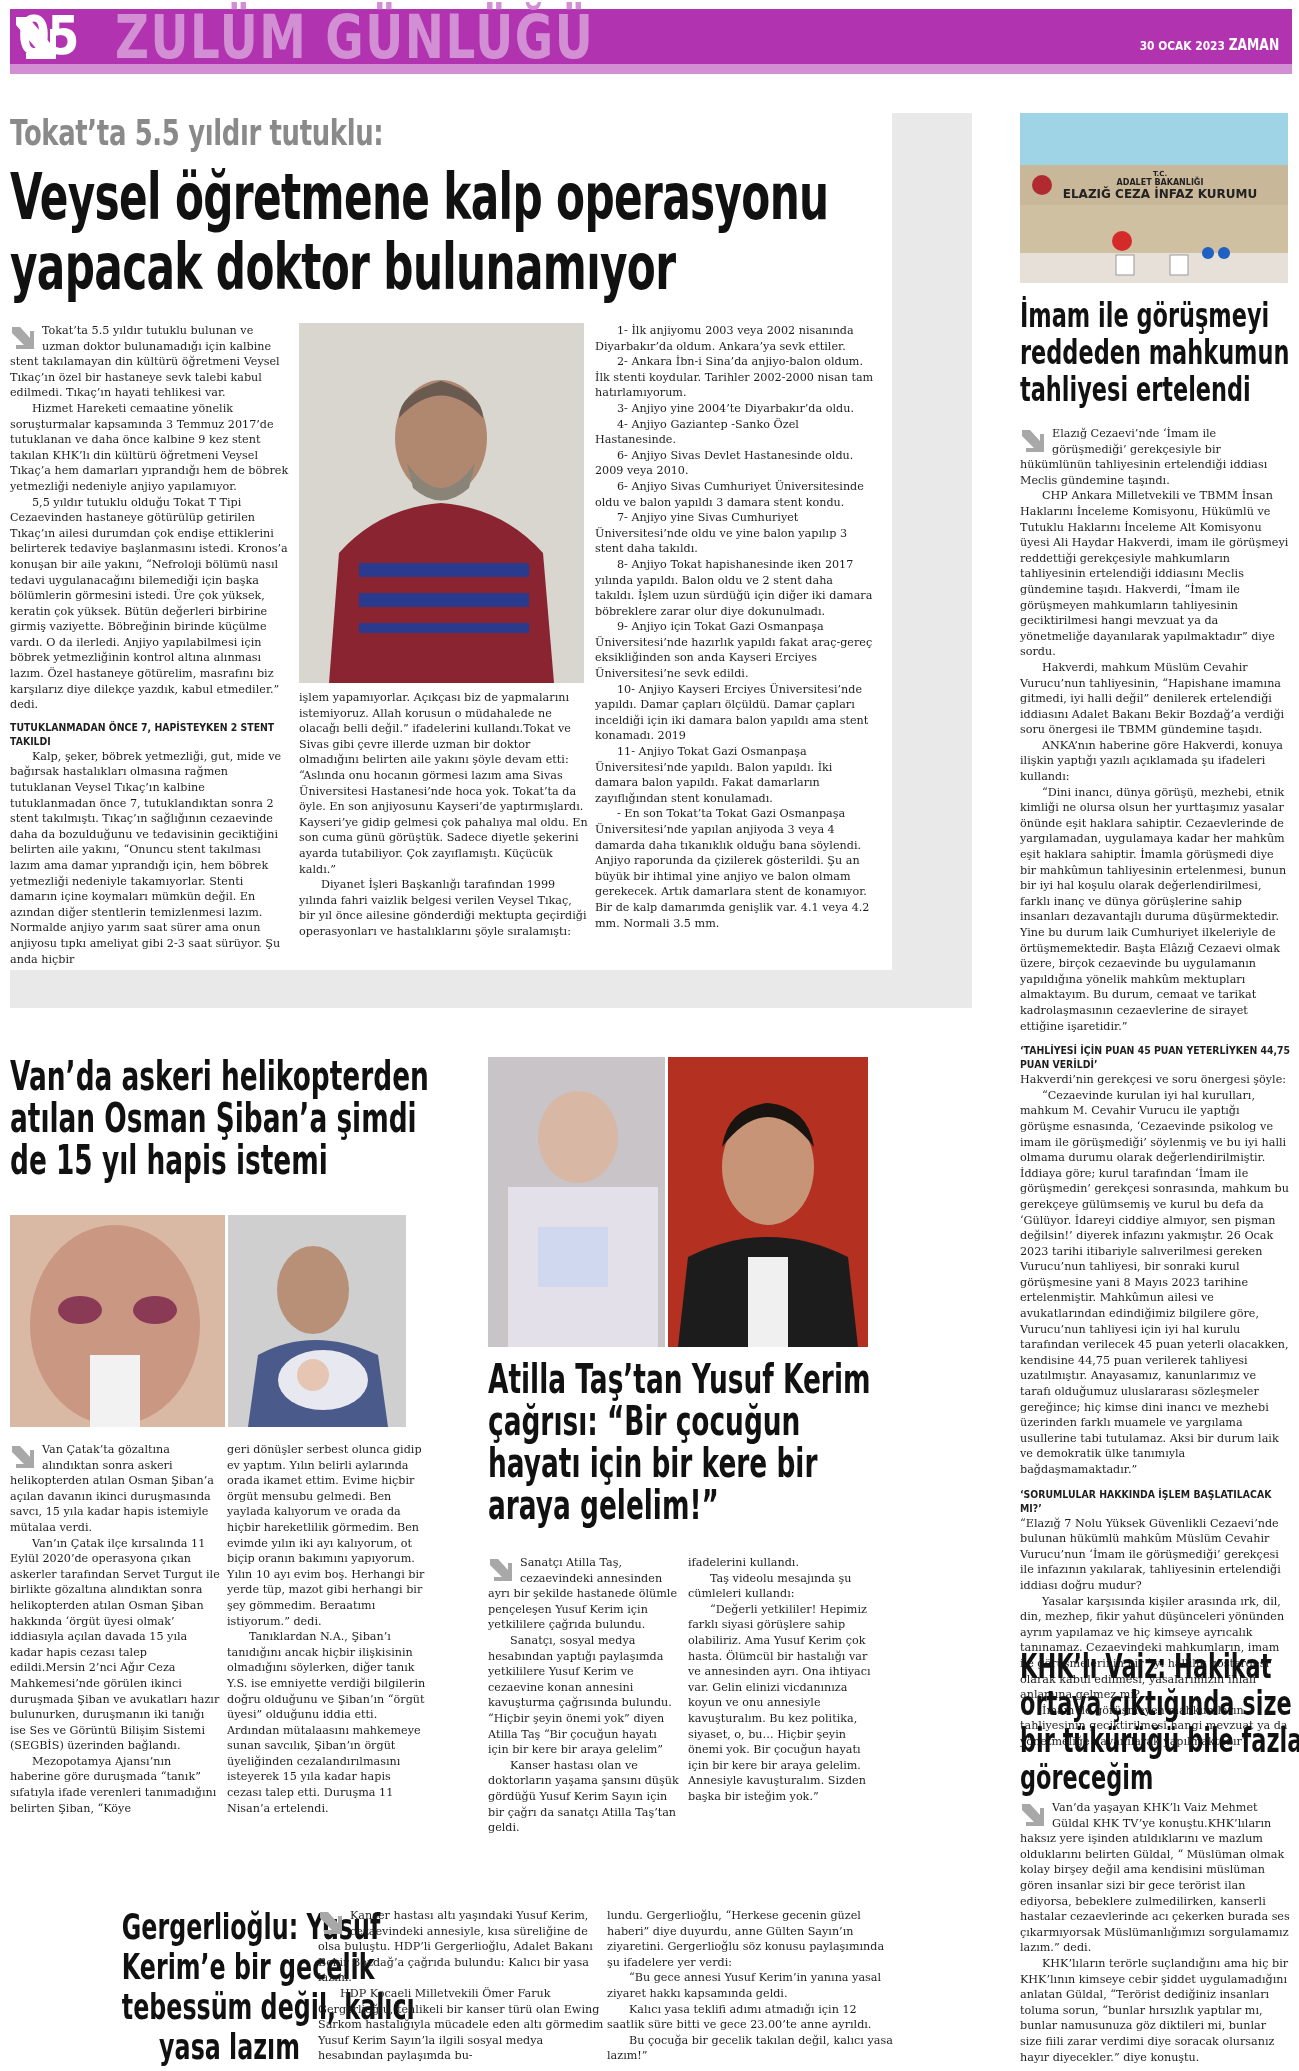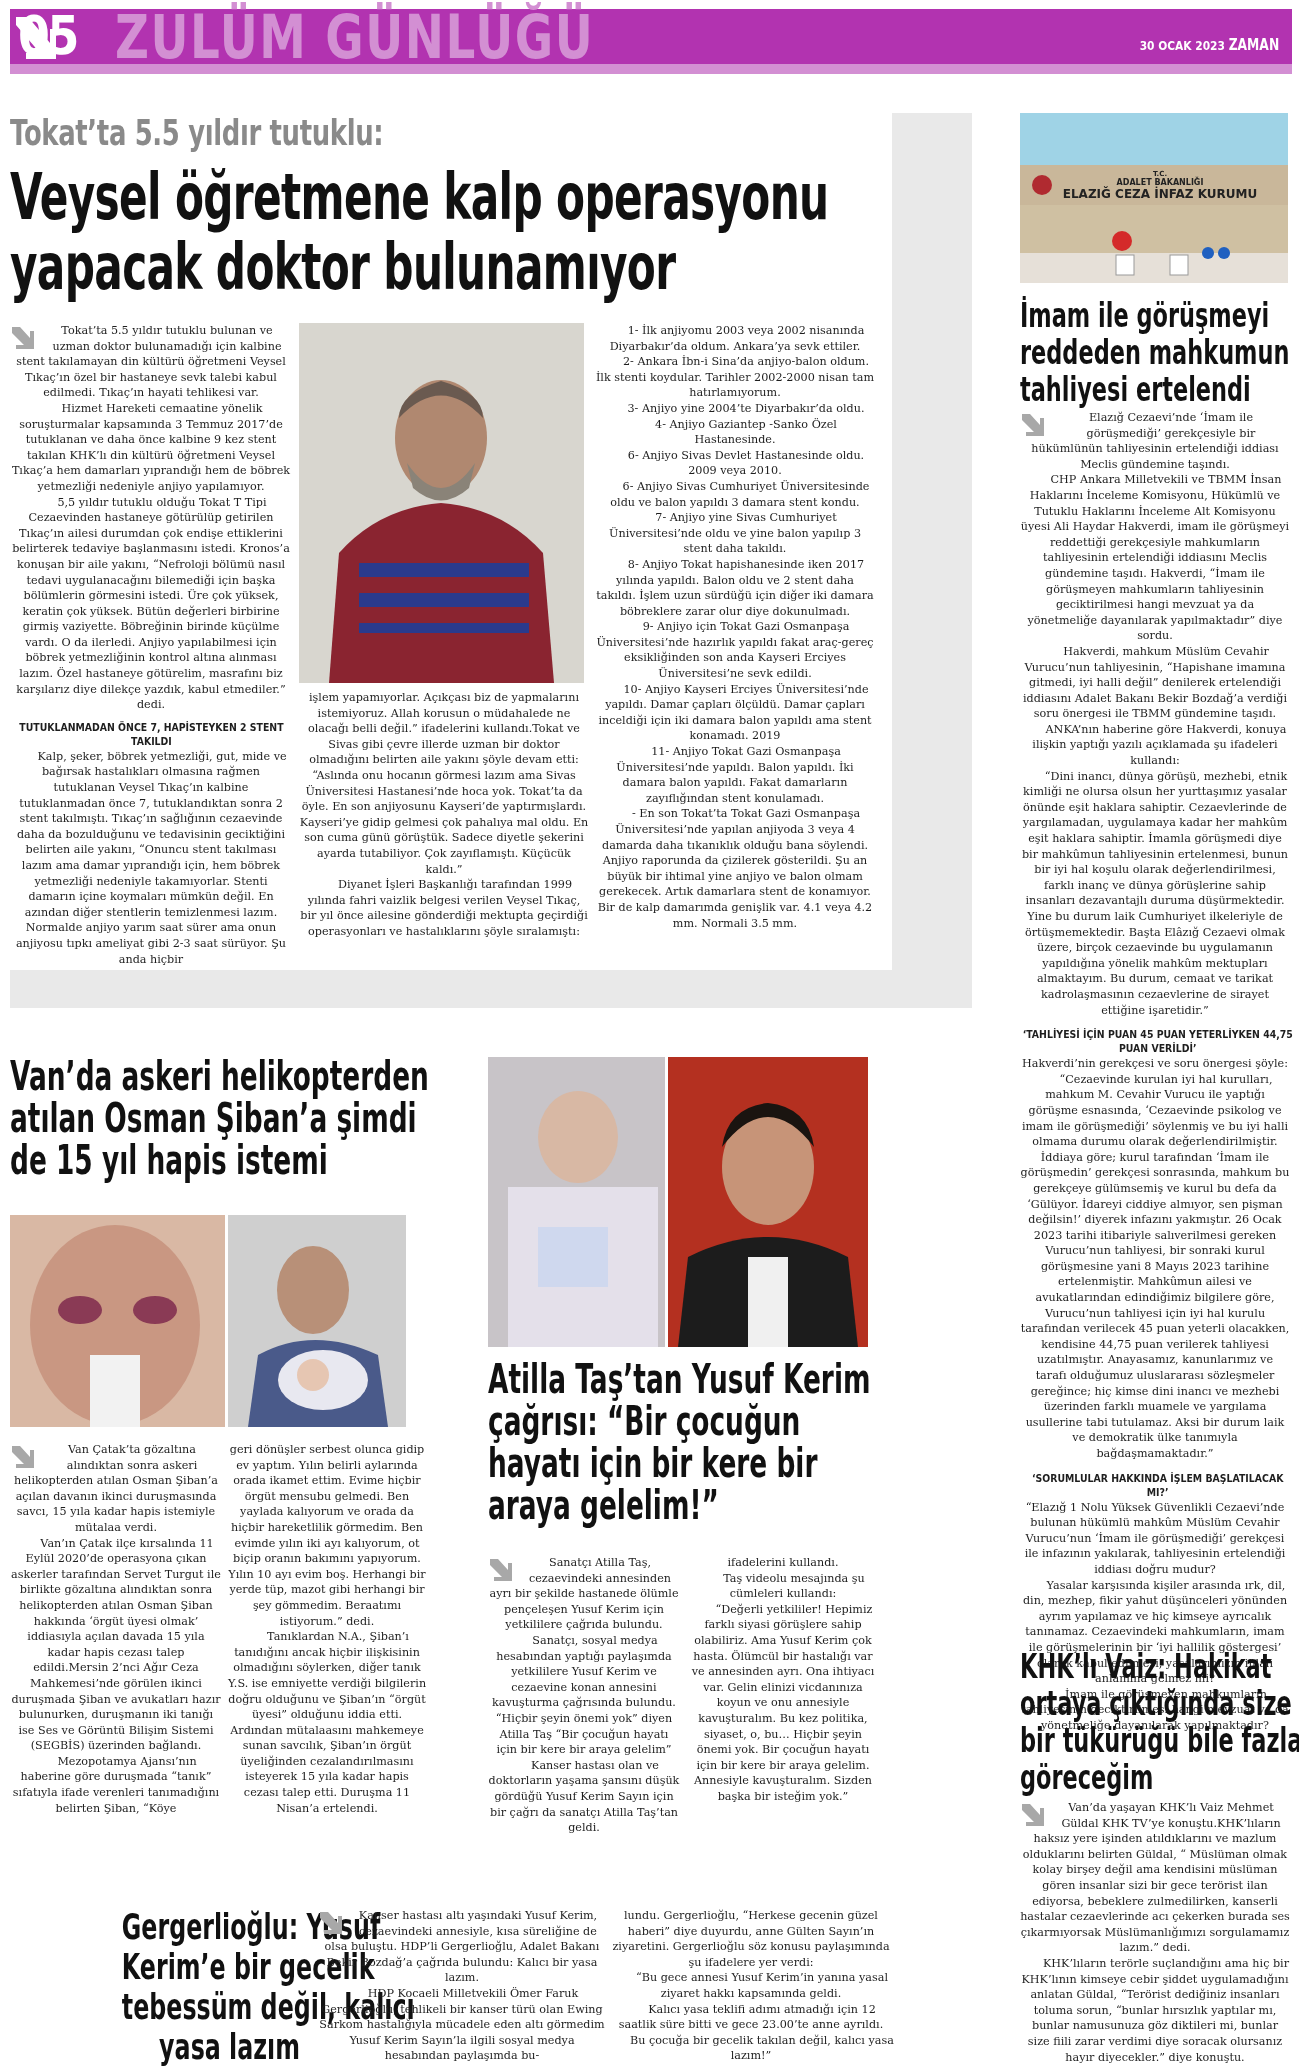--- a/index.html
+++ b/index.html
@@ -10,21 +10,21 @@
 .hdr-strip{left:10px;top:64px;width:1282px;height:10px;background:#d38fd3}
 .hdr-num{left:18px;top:6px;font-family:"DejaVu Sans",sans-serif;font-weight:bold;font-size:54px;color:#fff;letter-spacing:-3px;line-height:60px;transform:scaleX(.85);transform-origin:left}
 .hdr-title{left:115px;top:4px;font-family:"DejaVu Sans",sans-serif;font-weight:bold;font-size:60px;color:#d38fd3;letter-spacing:2px;line-height:66px;transform:scaleX(.78);transform-origin:left}
 .hdr-arrow{left:10px;top:9px;width:50px;height:55px}
 .hdr-date{right:20px;top:36px;font-family:"DejaVu Sans",sans-serif;font-size:13px;color:#fff;font-weight:bold;transform:scaleX(.82);transform-origin:right}
 .gray-panel{left:10px;top:113px;width:962px;height:895px;background:#e9e9e9}
 .white-box{left:10px;top:113px;width:882px;height:857px;background:#fff}
 .cond{font-family:"DejaVu Sans",sans-serif;font-weight:bold;transform-origin:left top}
 .kicker{left:10px;top:112px;font-size:36px;color:#8a8a8a;transform:scaleX(.72);white-space:nowrap;letter-spacing:-.5px}
 .head1{left:10px;top:162px;font-size:64px;line-height:70px;color:#111;transform:scaleX(.66);white-space:nowrap;letter-spacing:-1px}
-.body{font-size:11.2px;line-height:15.6px;color:#1e1e1e;text-align:center}
+.body{font-size:11.2px;line-height:15.6px;color:#1e1e1e;text-align:left}
 .body p{text-indent:22px}
 .body p.noind{text-indent:0}
 .sub{font-family:"DejaVu Sans",sans-serif;font-weight:bold;font-size:11px;line-height:14px;transform:scaleX(.85);transform-origin:left;width:118%;margin-top:8px}
 .arrow{float:left;width:26px;height:26px;margin:2px 6px 0 0;position:relative}
 .photo{background:#5eead4;overflow:hidden}
 .h2{font-size:40px;line-height:42px;color:#111;transform:scaleX(.66);white-space:nowrap}
 .hr{font-size:34px;line-height:37px;color:#111;transform:scaleX(.66);white-space:nowrap}
 </style>
 </head>
 <body>
@@ -105,34 +105,34 @@
     <rect x="150" y="142" width="18" height="20" fill="#fff" stroke="#999"></rect>
     <circle cx="188" cy="140" r="6" fill="#2060c0"></circle>
     <circle cx="204" cy="140" r="6" fill="#2060c0"></circle>
   </svg>
 </div>
 <div class="abs cond hr" style="left:1020px;top:297px">
   <div>İmam ile görüşmeyi</div>
     <div>reddeden mahkumun</div>
     <div>tahliyesi ertelendi</div>
 </div>
-<div class="abs body" style="left:1020px;top:410px;width:270px">
+<div class="abs body" style="left:1020px;top:426px;width:270px">
   <span class="arrow"><svg width="26" height="26" viewBox="0 0 26 26">
         <polygon points="2,2 10,2 20,13 20,6 24,6 24,24 6,24 6,20 14,20 2,8" fill="#a8a8a8"></polygon>
       </svg></span>
   <p class="noind">Elazığ Cezaevi’nde ‘İmam ile görüşmediği’ gerekçesiyle bir hükümlünün tahliyesinin ertelendiği iddiası Meclis gündemine taşındı.</p>
   <p>CHP Ankara Milletvekili ve TBMM İnsan Haklarını İnceleme Komisyonu, Hükümlü ve Tutuklu Haklarını İnceleme Alt Komisyonu üyesi Ali Haydar Hakverdi, imam ile görüşmeyi reddettiği gerekçesiyle mahkumların tahliyesinin ertelendiği iddiasını Meclis gündemine taşıdı. Hakverdi, “İmam ile görüşmeyen mahkumların tahliyesinin geciktirilmesi hangi mevzuat ya da yönetmeliğe dayanılarak yapılmaktadır” diye sordu.</p>
   <p>Hakverdi, mahkum Müslüm Cevahir Vurucu’nun tahliyesinin, “Hapishane imamına gitmedi, iyi halli değil” denilerek ertelendiği iddiasını Adalet Bakanı Bekir Bozdağ’a verdiği soru önergesi ile TBMM gündemine taşıdı.</p>
   <p>ANKA’nın haberine göre Hakverdi, konuya ilişkin yaptığı yazılı açıklamada şu ifadeleri kullandı:</p>
   <p>“Dini inancı, dünya görüşü, mezhebi, etnik kimliği ne olursa olsun her yurttaşımız yasalar önünde eşit haklara sahiptir. Cezaevlerinde de yargılamadan, uygulamaya kadar her mahkûm eşit haklara sahiptir. İmamla görüşmedi diye bir mahkûmun tahliyesinin ertelenmesi, bunun bir iyi hal koşulu olarak değerlendirilmesi, farklı inanç ve dünya görüşlerine sahip insanları dezavantajlı duruma düşürmektedir. Yine bu durum laik Cumhuriyet ilkeleriyle de örtüşmemektedir. Başta Elâzığ Cezaevi olmak üzere, birçok cezaevinde bu uygulamanın yapıldığına yönelik mahkûm mektupları almaktayım. Bu durum, cemaat ve tarikat kadrolaşmasının cezaevlerine de sirayet ettiğine işaretidir.”</p>
   <div class="sub" style="width:120%;margin-top:10px">‘TAHLİYESİ İÇİN PUAN 45 PUAN YETERLİYKEN 44,75 PUAN VERİLDİ’</div>
   <p class="noind">Hakverdi’nin gerekçesi ve soru önergesi şöyle:</p>
   <p>“Cezaevinde kurulan iyi hal kurulları, mahkum M. Cevahir Vurucu ile yaptığı görüşme esnasında, ‘Cezaevinde psikolog ve imam ile görüşmediği’ söylenmiş ve bu iyi halli olmama durumu olarak değerlendirilmiştir. İddiaya göre; kurul tarafından ‘İmam ile görüşmedin’ gerekçesi sonrasında, mahkum bu gerekçeye gülümsemiş ve kurul bu defa da ‘Gülüyor. İdareyi ciddiye almıyor, sen pişman değilsin!’ diyerek infazını yakmıştır. 26 Ocak 2023 tarihi itibariyle salıverilmesi gereken Vurucu’nun tahliyesi, bir sonraki kurul görüşmesine yani 8 Mayıs 2023 tarihine ertelenmiştir. Mahkûmun ailesi ve avukatlarından edindiğimiz bilgilere göre, Vurucu’nun tahliyesi için iyi hal kurulu tarafından verilecek 45 puan yeterli olacakken, kendisine 44,75 puan verilerek tahliyesi uzatılmıştır. Anayasamız, kanunlarımız ve tarafı olduğumuz uluslararası sözleşmeler gereğince; hiç kimse dini inancı ve mezhebi üzerinden farklı muamele ve yargılama usullerine tabi tutulamaz. Aksi bir durum laik ve demokratik ülke tanımıyla bağdaşmamaktadır.”</p>
   <div class="sub" style="width:120%;margin-top:10px">‘SORUMLULAR HAKKINDA İŞLEM BAŞLATILACAK MI?’</div>
-  <p class="noind">“Elazığ 1 Nolu Yüksek Güvenlikli Cezaevi’nde bulunan hükümlü mahkûm Müslüm Cevahir Vurucu’nun ‘İmam ile görüşmediği’ gerekçesi ile infazının yakılarak, tahliyesinin ertelendiği iddiası doğru mudur?</p>
+  <p class="noind">“Elazığ 7 Nolu Yüksek Güvenlikli Cezaevi’nde bulunan hükümlü mahkûm Müslüm Cevahir Vurucu’nun ‘İmam ile görüşmediği’ gerekçesi ile infazının yakılarak, tahliyesinin ertelendiği iddiası doğru mudur?</p>
   <p>Yasalar karşısında kişiler arasında ırk, dil, din, mezhep, fikir yahut düşünceleri yönünden ayrım yapılamaz ve hiç kimseye ayrıcalık tanınamaz. Cezaevindeki mahkumların, imam ile görüşmelerinin bir ‘iyi hallilik göstergesi’ olarak kabul edilmesi, yasalarımızın ihlali anlamına gelmez mi?</p>
   <p>İmam ile görüşmeyen mahkumların tahliyesinin geciktirilmesi hangi mevzuat ya da yönetmeliğe dayanılarak yapılmaktadır?</p>
 </div>
 
 <div class="abs cond hr" style="left:1020px;top:1648px">
   <div>KHK’lı Vaiz: Hakikat</div>
     <div>ortaya çıktığında size</div>
     <div>bir tükürüğü bile fazla</div>
     <div>göreceğim</div>
 </div>

